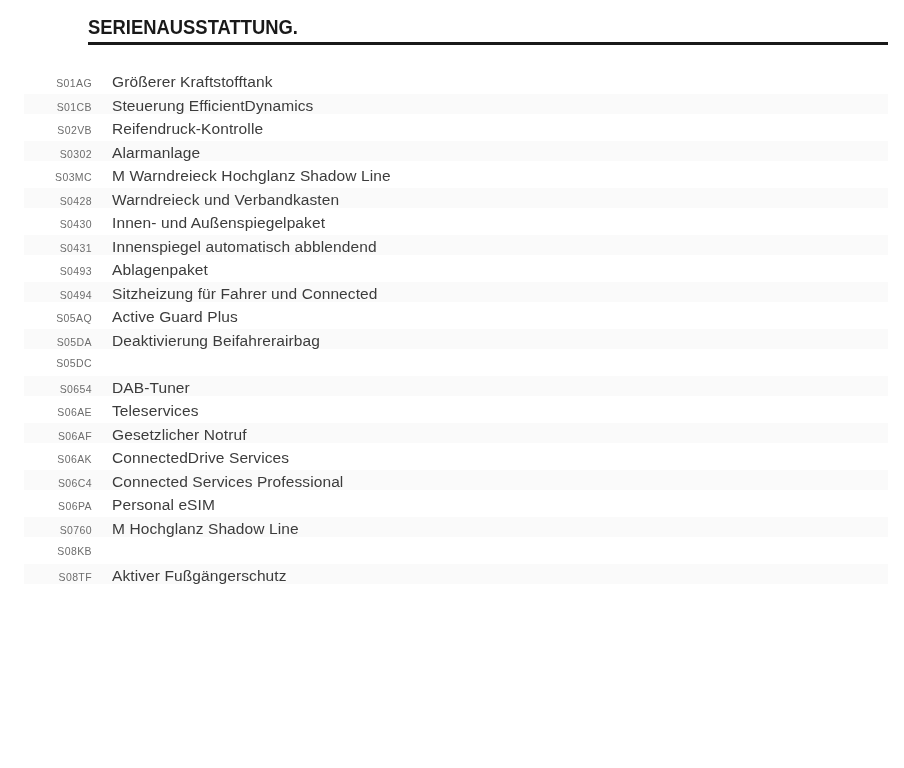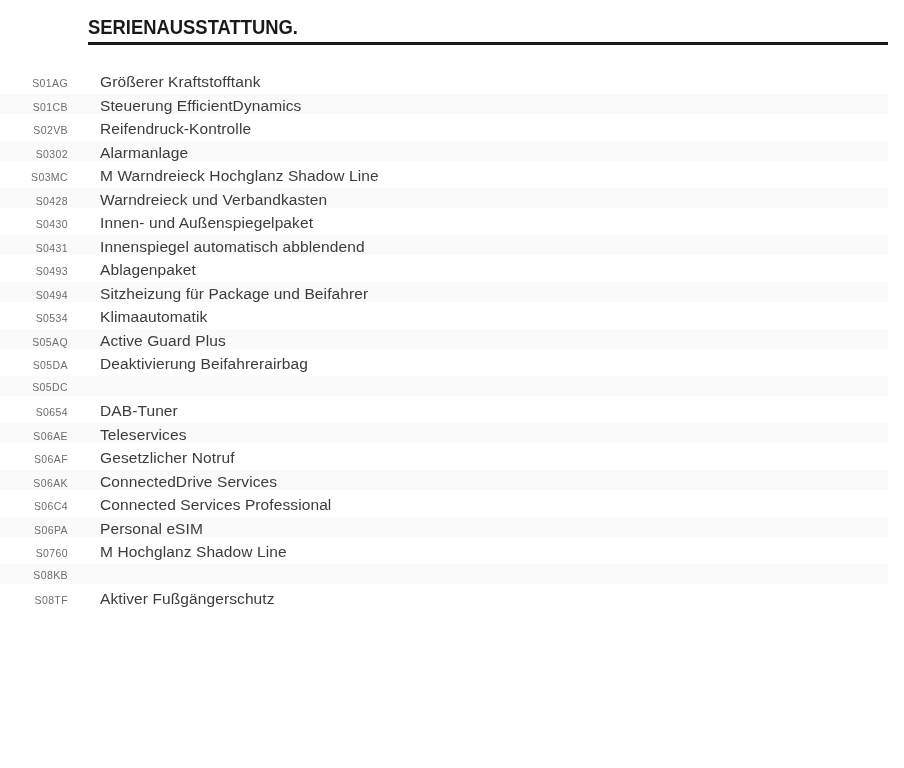--- a/index.html
+++ b/index.html
@@ -42,41 +42,42 @@
     top: 42px;
     width: 800px;
     height: 3px;
     background: var(--rule);
   }
   .equipment-table {
     position: absolute;
     left: 0;
     top: 70px;
     width: 888px;
+    padding-left: 24px;
   }
   .row {
     display: flex;
     align-items: baseline;
     height: 23.5px;
   }
   .row:nth-child(even) {
     background: var(--row-stripe);
     box-shadow: inset 0 -3px 0 0 var(--background);
   }
   .code {
     flex: none;
     width: 68px;
     text-align: right;
     font-size: 10.5px;
     line-height: 23.5px;
     letter-spacing: 0.4px;
     color: var(--code-text);
   }
   .label {
-    margin-left: 32px;
+    margin-left: 20px;
     font-size: 15.5px;
     line-height: 23.5px;
     letter-spacing: 0.1px;
     color: var(--label-text);
     white-space: nowrap;
   }
 </style>
 </head>
 <body>
 
@@ -124,27 +125,23 @@
     <span class="label">Innenspiegel automatisch abblendend</span>
   </div>
 
   <div class="row">
     <span class="code">S0493</span>
     <span class="label">Ablagenpaket</span>
   </div>
 
   <div class="row">
     <span class="code">S0494</span>
-    <span class="label">Sitzheizung für Package und Beifahrer</span>
+    <span class="label">Sitzheizung für Fahrer und Connected</span>
   </div>
 
-  <div class="row">
-    <span class="code">S0534</span>
-    <span class="label">Klimaautomatik</span>
-  </div>
 
   <div class="row">
     <span class="code">S05AQ</span>
     <span class="label">Active Guard Plus</span>
   </div>
 
   <div class="row">
     <span class="code">S05DA</span>
     <span class="label">Deaktivierung Beifahrerairbag</span>
   </div>

